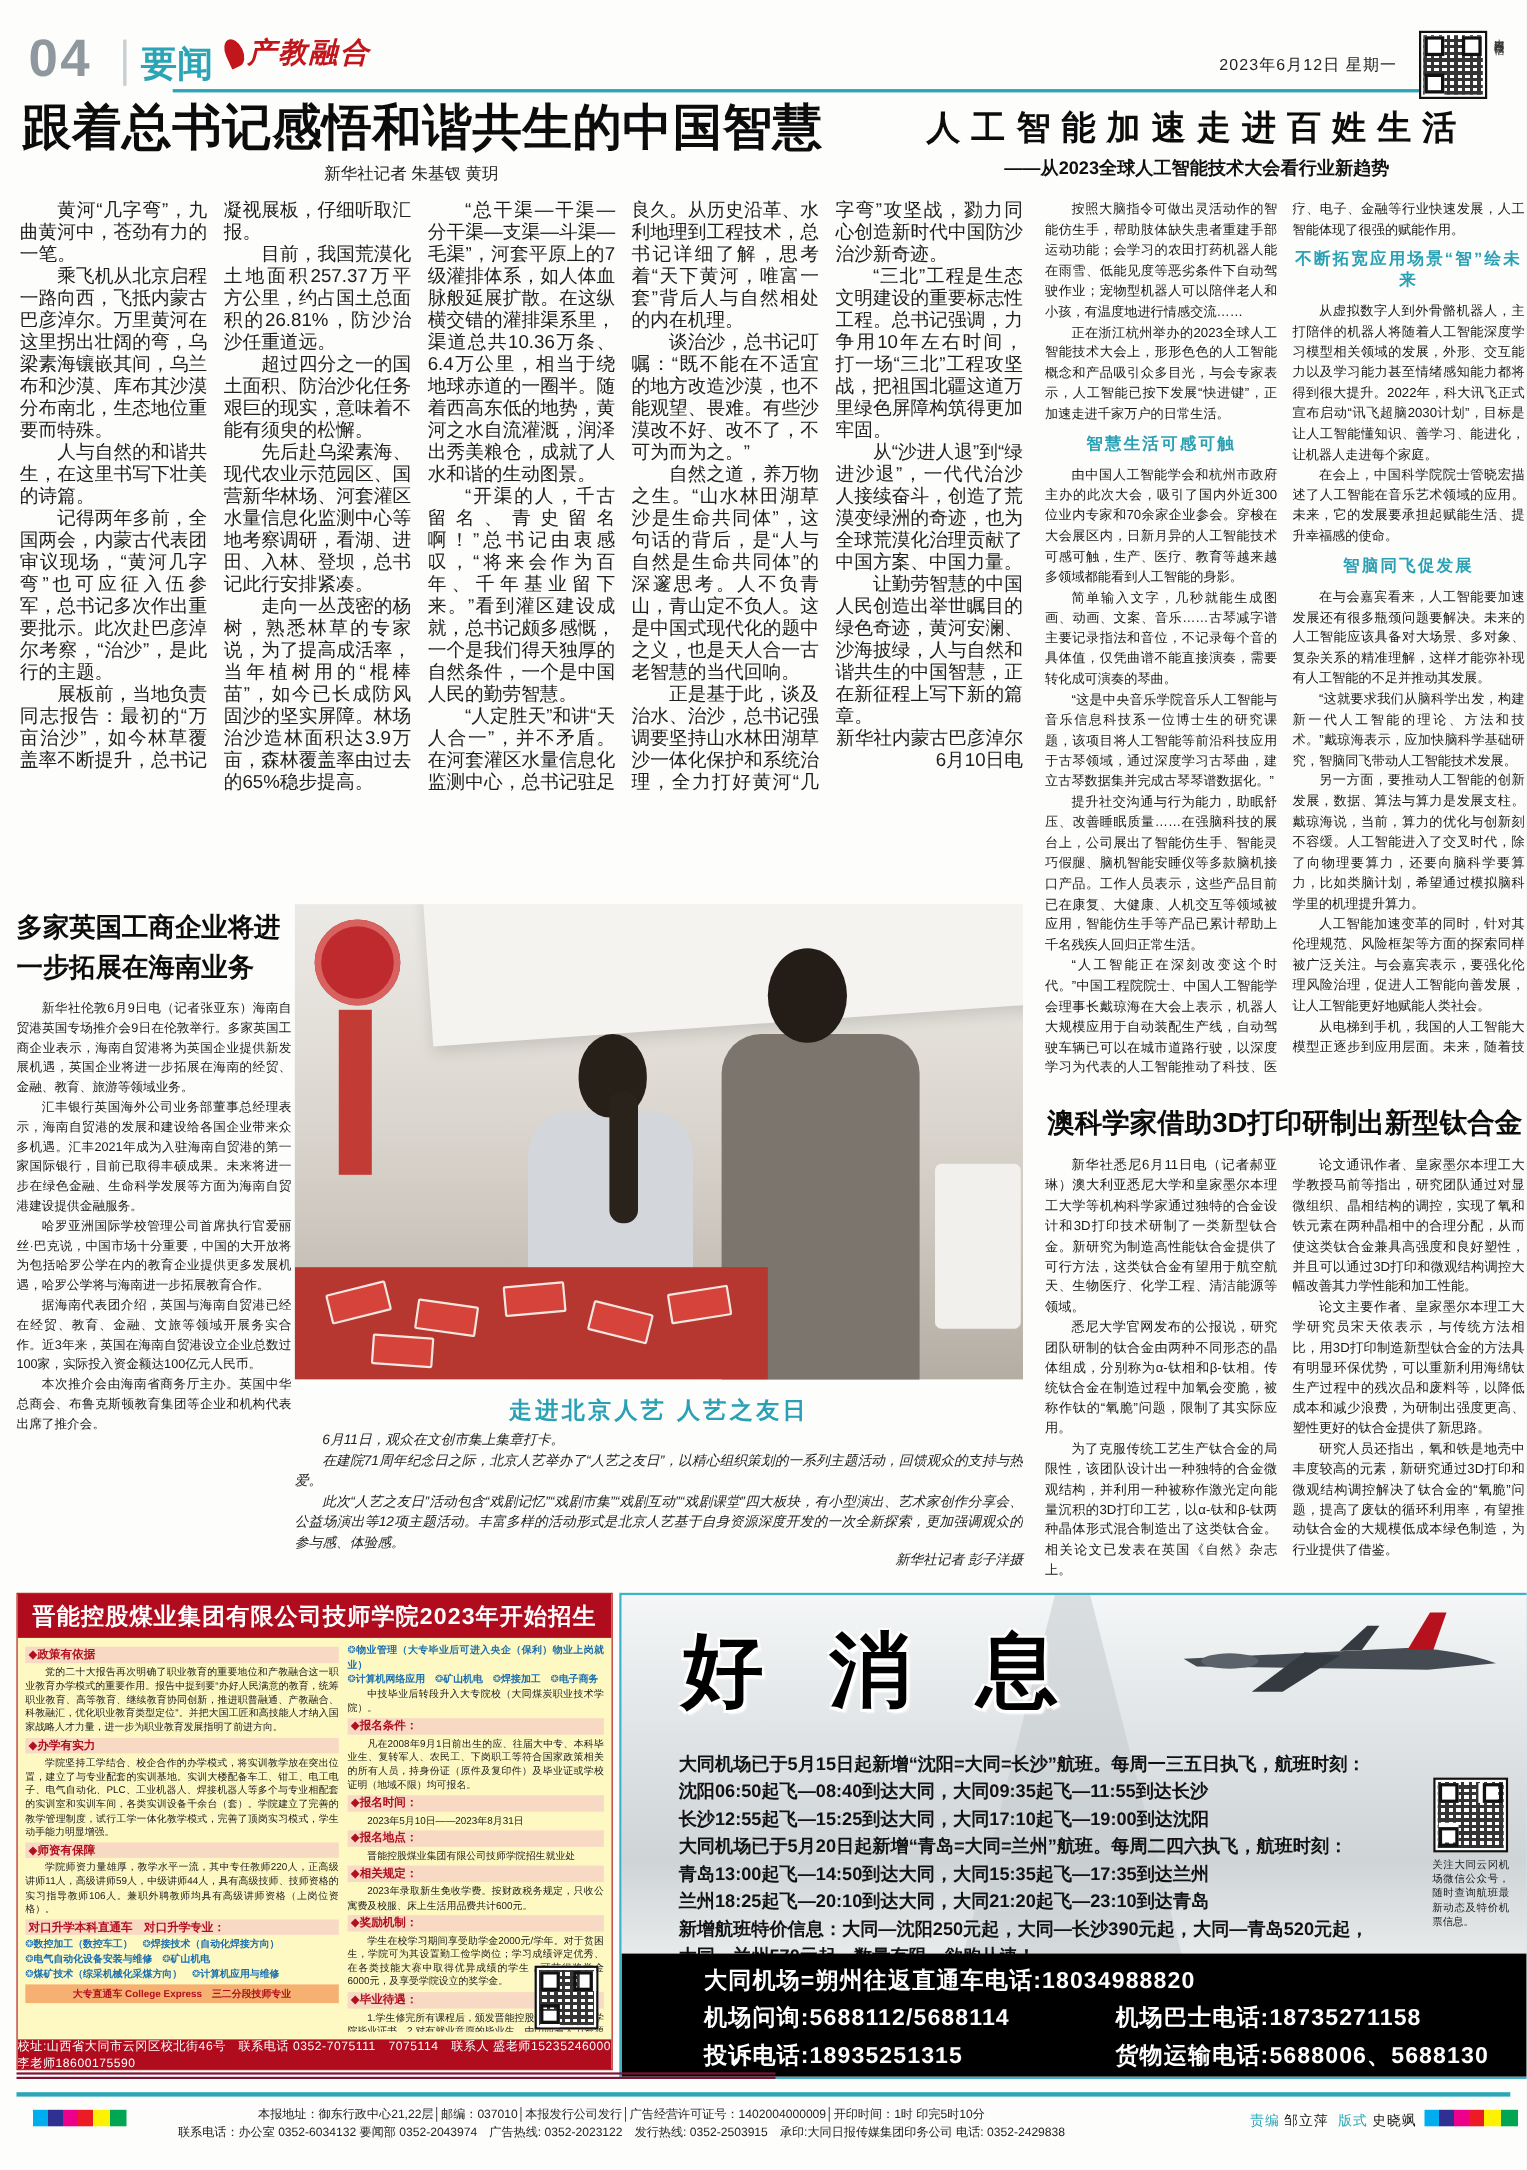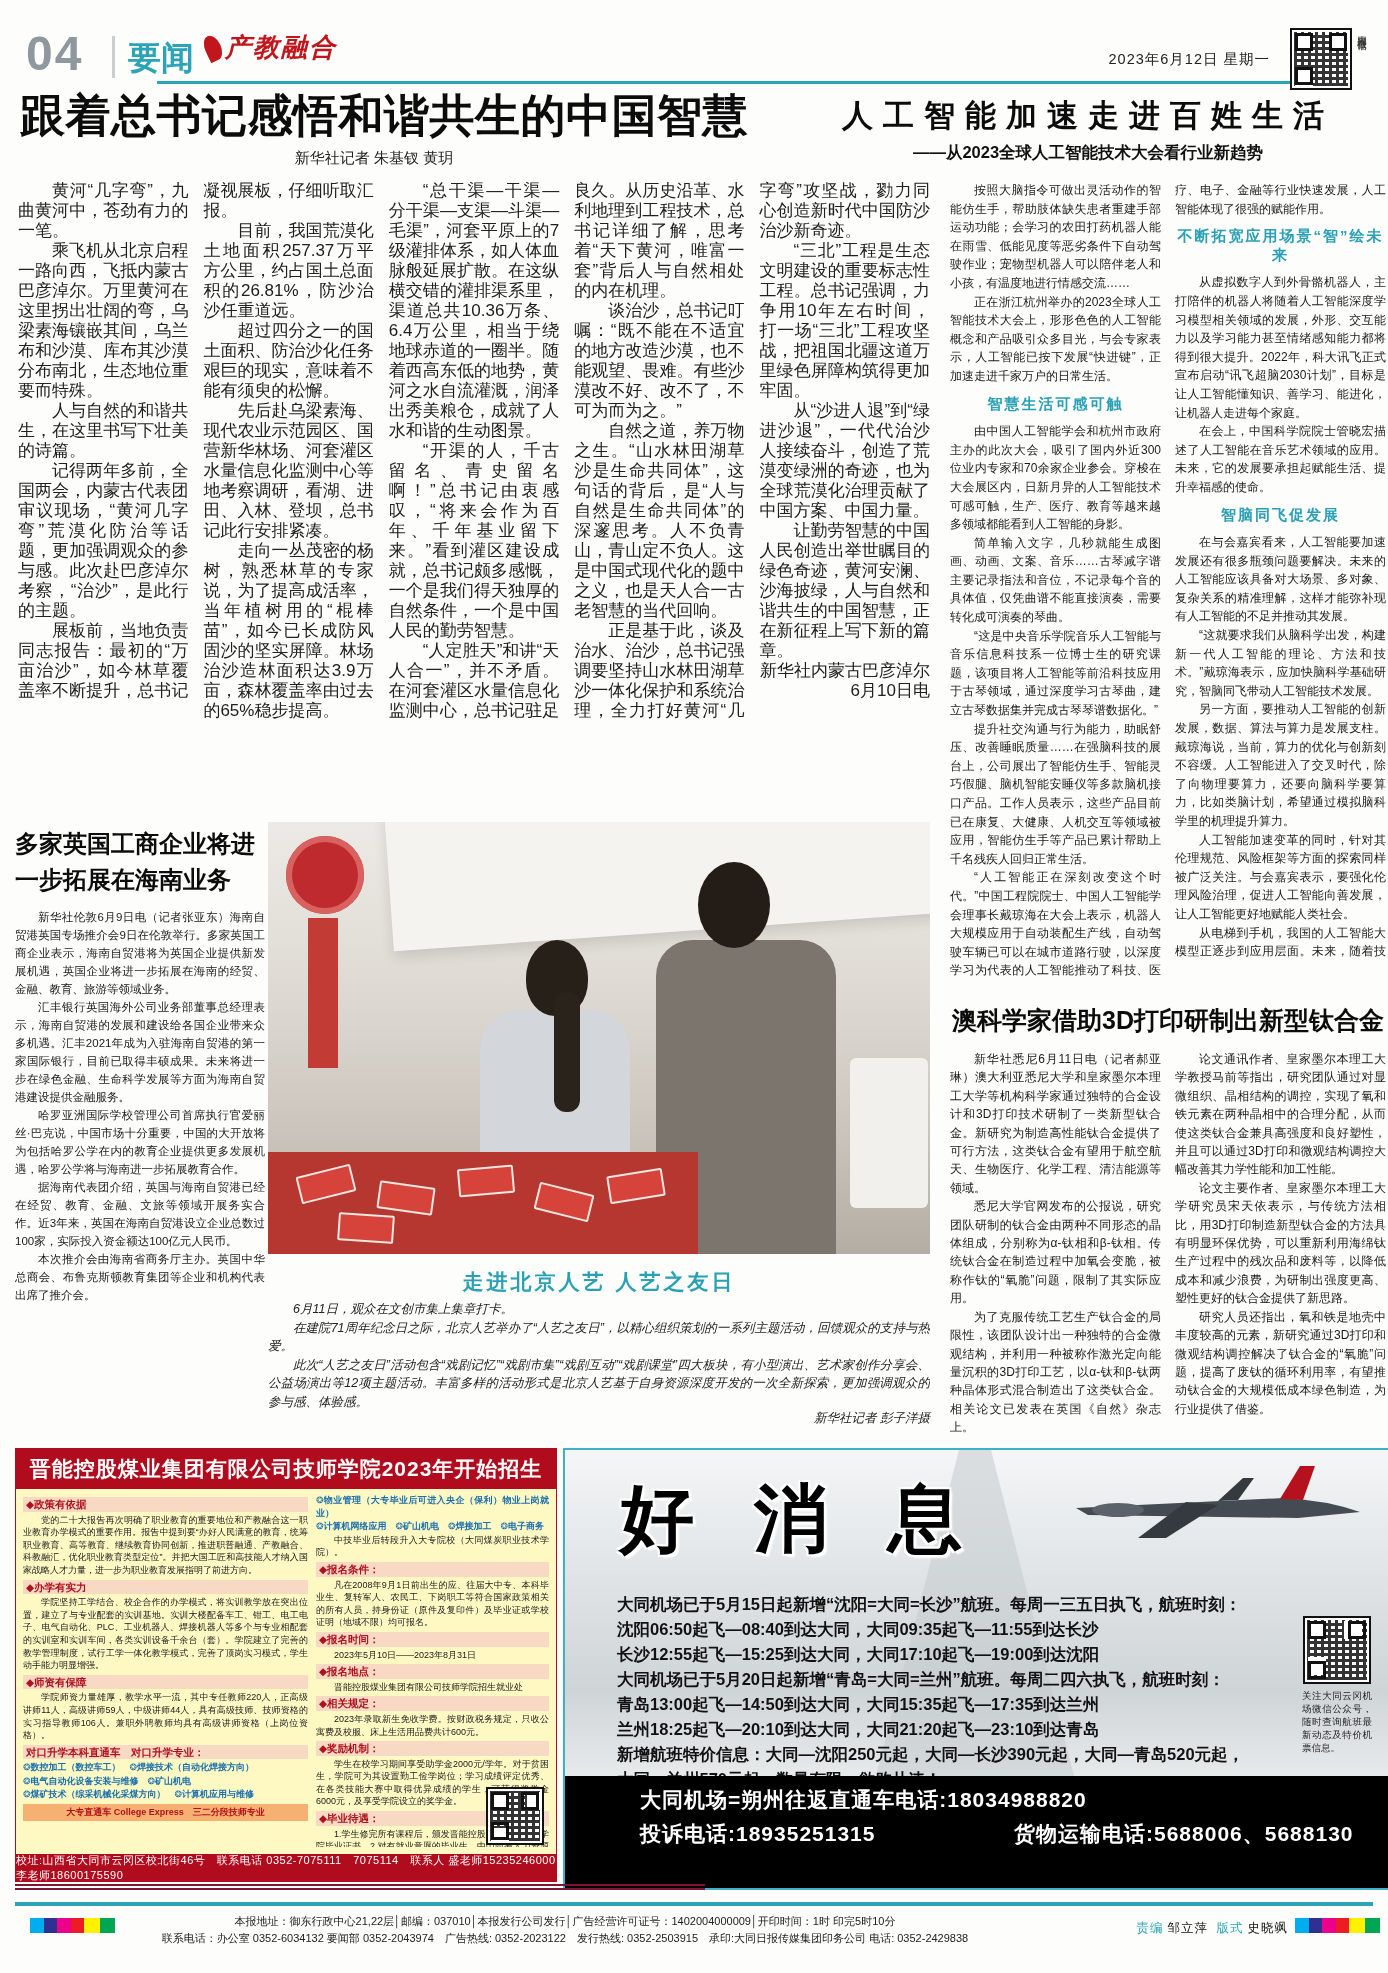--- a/index.html
+++ b/index.html
@@ -146,21 +146,21 @@
       </div>
     <div class="qr-label">大同日报微信</div>
   </div>
 
   <div class="main-title">跟着总书记感悟和谐共生的中国智慧</div>
   <div class="main-byline">新华社记者  朱基钗  黄玥</div>
   <div class="main-body">
       <p class="flow-p">黄河“几字弯”，九曲黄河中，苍劲有力的一笔。</p>
       <p class="flow-p">乘飞机从北京启程一路向西，飞抵内蒙古巴彦淖尔。万里黄河在这里拐出壮阔的弯，乌梁素海镶嵌其间，乌兰布和沙漠、库布其沙漠分布南北，生态地位重要而特殊。</p>
       <p class="flow-p">人与自然的和谐共生，在这里书写下壮美的诗篇。</p>
-      <p class="flow-p">记得两年多前，全国两会，内蒙古代表团审议现场，“黄河几字弯”荒漠化防治等话题，更加强调观众的参与感。此次赴巴彦淖尔考察，“治沙”，是此行的主题。</p>
+      <p class="flow-p">记得两年多前，全国两会，内蒙古代表团审议现场，“黄河几字弯”也可应征入伍参军，总书记多次作出重要批示。此次赴巴彦淖尔考察，“治沙”，是此行的主题。</p>
       <p class="flow-p">展板前，当地负责同志报告：最初的“万亩治沙”，如今林草覆盖率不断提升，总书记凝视展板，仔细听取汇报。</p>
       <p class="flow-p">目前，我国荒漠化土地面积257.37万平方公里，约占国土总面积的26.81%，防沙治沙任重道远。</p>
       <p class="flow-p">超过四分之一的国土面积、防治沙化任务艰巨的现实，意味着不能有须臾的松懈。</p>
       <p class="flow-p">先后赴乌梁素海、现代农业示范园区、国营新华林场、河套灌区水量信息化监测中心等地考察调研，看湖、进田、入林、登坝，总书记此行安排紧凑。</p>
       <p class="flow-p">走向一丛茂密的杨树，熟悉林草的专家说，为了提高成活率，当年植树用的“棍棒苗”，如今已长成防风固沙的坚实屏障。林场治沙造林面积达3.9万亩，森林覆盖率由过去的65%稳步提高。</p>
       <p class="flow-p">“总干渠—干渠—分干渠—支渠—斗渠—毛渠”，河套平原上的7级灌排体系，如人体血脉般延展扩散。在这纵横交错的灌排渠系里，渠道总共10.36万条、6.4万公里，相当于绕地球赤道的一圈半。随着西高东低的地势，黄河之水自流灌溉，润泽出秀美粮仓，成就了人水和谐的生动图景。</p>
       <p class="flow-p">“开渠的人，千古留名、青史留名啊！”总书记由衷感叹，“将来会作为百年、千年基业留下来。”看到灌区建设成就，总书记颇多感慨，一个是我们得天独厚的自然条件，一个是中国人民的勤劳智慧。</p>
       <p class="flow-p">“人定胜天”和讲“天人合一”，并不矛盾。在河套灌区水量信息化监测中心，总书记驻足良久。从历史沿革、水利地理到工程技术，总书记详细了解，思考着“天下黄河，唯富一套”背后人与自然相处的内在机理。</p>
       <p class="flow-p">谈治沙，总书记叮嘱：“既不能在不适宜的地方改造沙漠，也不能观望、畏难。有些沙漠改不好、改不了，不可为而为之。”</p>
       <p class="flow-p">自然之道，养万物之生。“山水林田湖草沙是生命共同体”，这句话的背后，是“人与自然是生命共同体”的深邃思考。人不负青山，青山定不负人。这是中国式现代化的题中之义，也是天人合一古老智慧的当代回响。</p>
@@ -302,20 +302,24 @@
     <div class="aqr-wrap">
       <div class="qr" style="width:64px;height:64px;margin:0 auto;">
           <span class="c2"></span>
           <span class="c3"></span>
         </div>
       <div class="aqr-note">关注大同云冈机场微信公众号，随时查询航班最新动态及特价机票信息。</div>
     </div>
     <div class="black-bar">
       <div class="row1">大同机场=朔州往返直通车电话:18034988820</div>
       <div class="cols">
+        <div class="c">机场问询:5688112/5688114</div>
+        <div class="c">机场巴士电话:18735271158</div>
+      </div>
+      <div class="cols">
         <div class="c">投诉电话:18935251315</div>
         <div class="c">货物运输电话:5688006、5688130</div>
       </div>
     </div>
   </div>
 
   <div class="maroon-rule"></div>
   <div class="foot-teal"></div>
   <div class="foot1">本报地址：御东行政中心21,22层│邮编：037010│本报发行公司发行│广告经营许可证号：1402004000009│开印时间：1时  印完5时10分</div>
   <div class="foot2">联系电话：办公室 0352-6034132  要闻部 0352-2043974　广告热线: 0352-2023122　发行热线: 0352-2503915　承印:大同日报传媒集团印务公司  电话: 0352-2429838</div>

